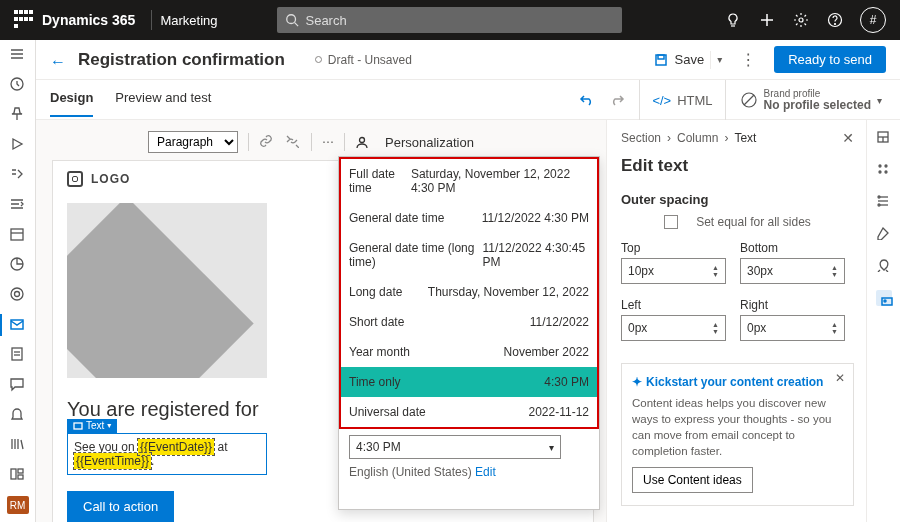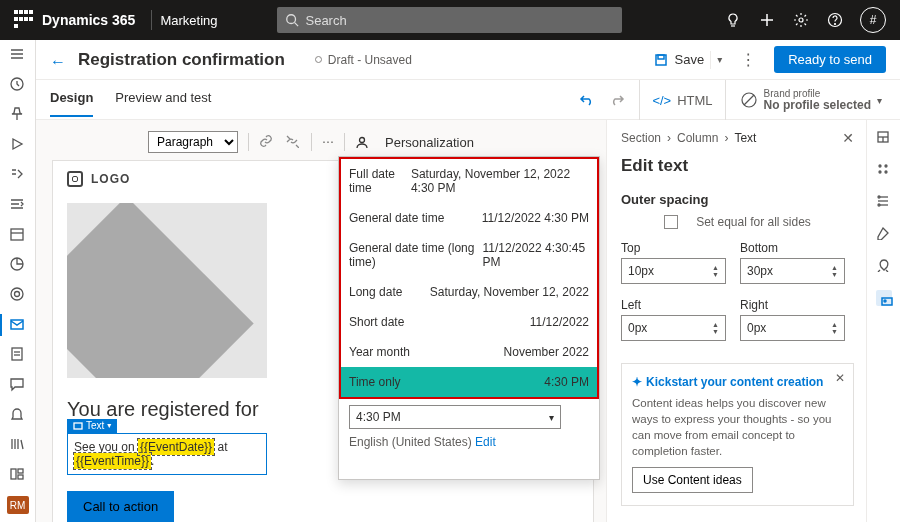--- a/index.html
+++ b/index.html
@@ -56,21 +56,21 @@
   .canvas { background:#fff; border:1px solid #e1dfdd; margin:0 4px; padding:10px 14px 20px; height:390px; position:relative;}
   .logo-row { display:flex; align-items:center; gap:8px; font-size:12px; letter-spacing:1px; color:#444; font-weight:600;}
   .logo-box { width:16px; height:16px; border:2px solid #444; border-radius:3px; position:relative;}
   .logo-box::after { content:""; position:absolute; inset:3px; border:1.5px solid #444; border-radius:2px;}
   .hero { margin-top:16px; height:175px; background:#e5e5e5; position:relative; overflow:hidden; width:200px;}
   .hero::before { content:""; position:absolute; left:-20px; bottom:-10px; width:180px; height:150px; background:#aaa; transform:rotate(45deg);}
   .h1 { margin-top:20px; font-size:20px; }
   .token-row { margin-top:12px; border:1px solid #0078d4; padding:6px 6px; font-size:12px; width:200px; position:relative;}
   .token-tab { position:absolute; top:-15px; left:-1px; background:#0078d4; color:#fff; font-size:10px; padding:1px 6px 2px; display:flex; align-items:center; gap:3px;}
   .token { background:#fde300; padding:1px 2px; outline:1px dashed #555;}
-  .cta { margin-top:16px; background:#0078d4; color:#000000; padding:8px 16px; display:inline-block; font-size:13px;}
+  .cta { margin-top:16px; background:#0078d4; color:#ffffff; padding:8px 16px; display:inline-block; font-size:13px;}
 
   
   .popup { position:absolute; top:36px; right:6px; width:262px; background:#fff; border:1px solid #c8c6c4; box-shadow:0 4px 12px rgba(0,0,0,.15);}
   .redbox { border:2px solid #d40000; }
   .dt-row { display:flex; justify-content:space-between; padding:8px 8px; font-size:12px; color:#323130; }
   .dt-row.sel { background:#14b8a6; }
   .dt-row .k { color:#323130;}
   .dt-row .v { color:#323130;}
   .popup .time-sel { width:212px; height:24px; border:1px solid #8a8886; margin:6px 10px 4px; font-size:12px; padding:2px 6px; display:flex; justify-content:space-between; align-items:center;}
   .popup .locale { font-size:12px; color:#605e5c; padding:2px 10px 10px;}
@@ -359,33 +359,37 @@
               <div class="dt-row">
                 <span class="k">General date time</span>
                 <span class="v">11/12/2022 4:30 PM</span>
               </div>
               <div class="dt-row">
                 <span class="k">General date time (long time)</span>
                 <span class="v">11/12/2022 4:30:45 PM</span>
               </div>
               <div class="dt-row">
                 <span class="k">Long date</span>
-                <span class="v">Saturday, November 12, 2022</span>
+                <span class="v">Thursday, November 12, 2022</span>
               </div>
               <div class="dt-row">
                 <span class="k">Short date</span>
                 <span class="v">11/12/2022</span>
               </div>
               <div class="dt-row">
                 <span class="k">Year month</span>
                 <span class="v">November 2022</span>
               </div>
               <div class="dt-row sel">
                 <span class="k">Time only</span>
                 <span class="v">4:30 PM</span>
+              </div>
+              <div class="dt-row">
+                <span class="k">Universal date</span>
+                <span class="v">2022-11-12</span>
               </div>
             </div>
           <div class="time-sel">
               <span>4:30 PM</span>
               <span style="font-size:10px;">▾</span>
             </div>
           <div class="locale"><span>English (United States)</span> <a>Edit</a></div>
           <div class="actions">
             
             

